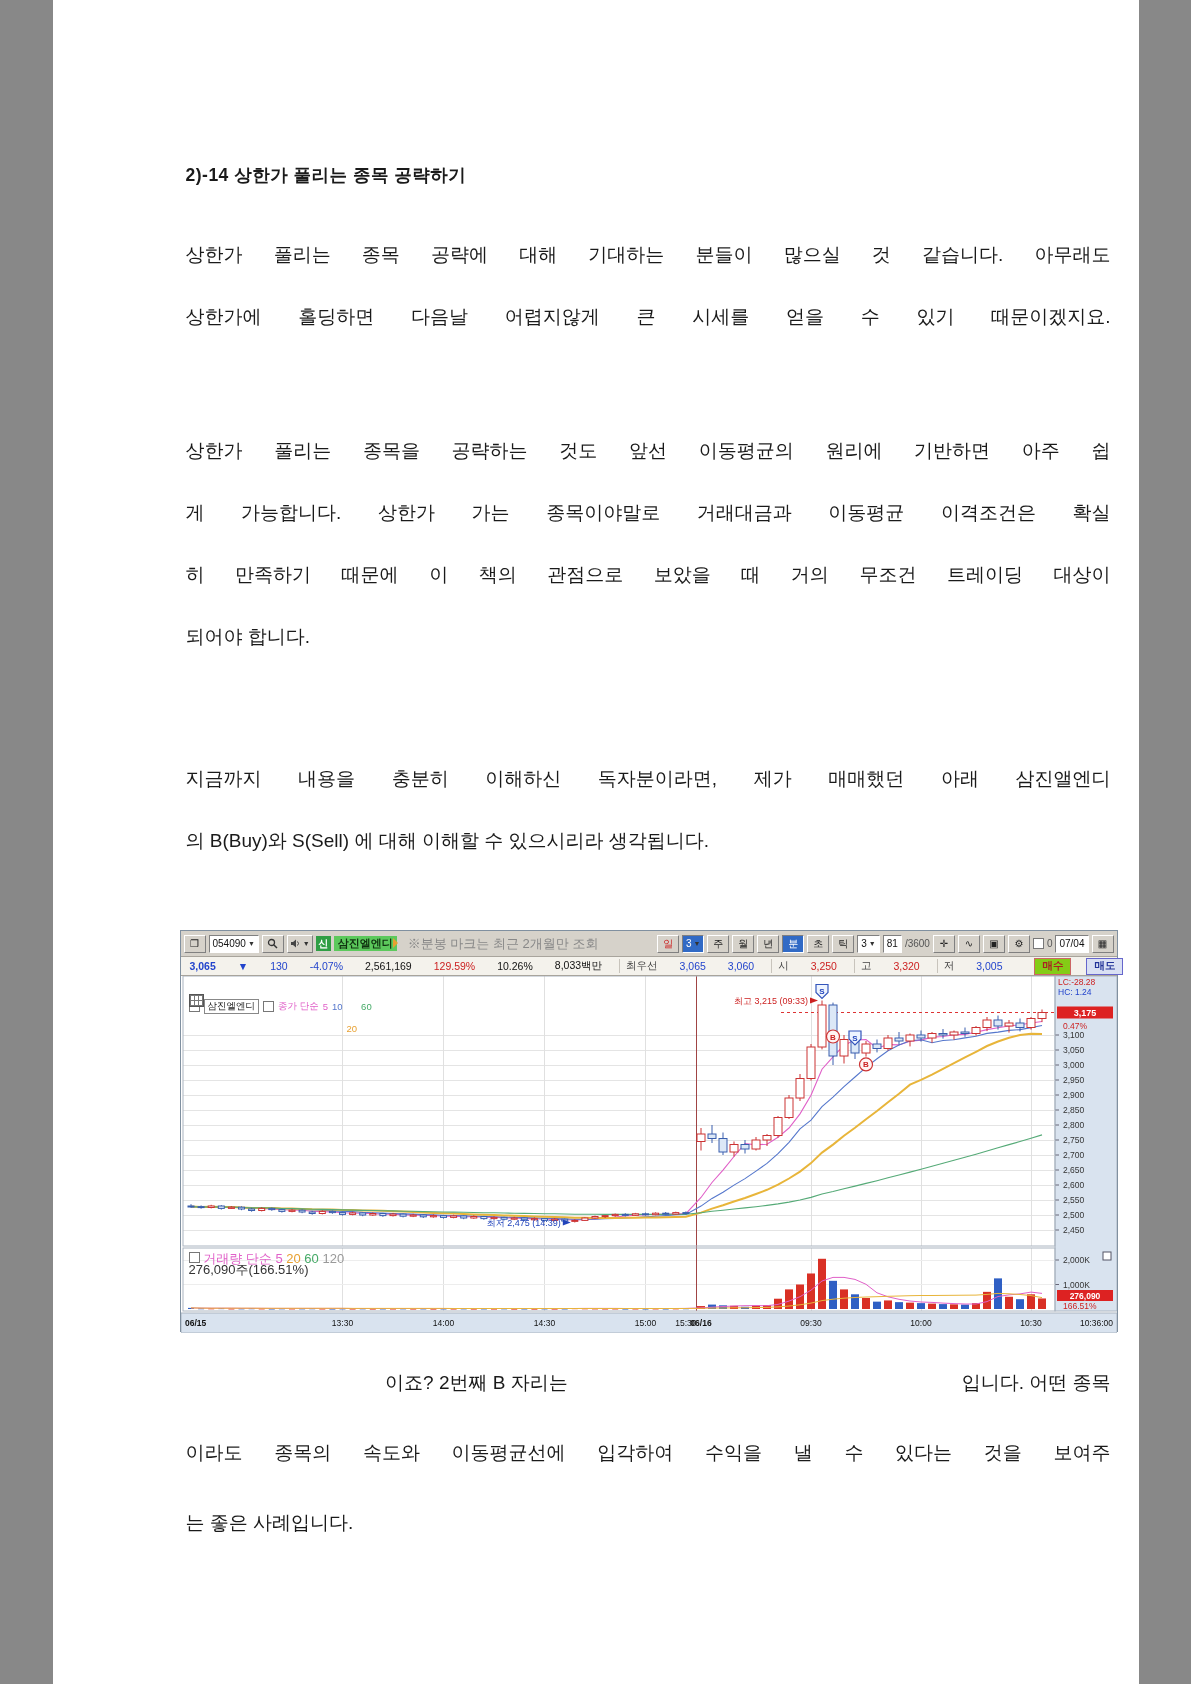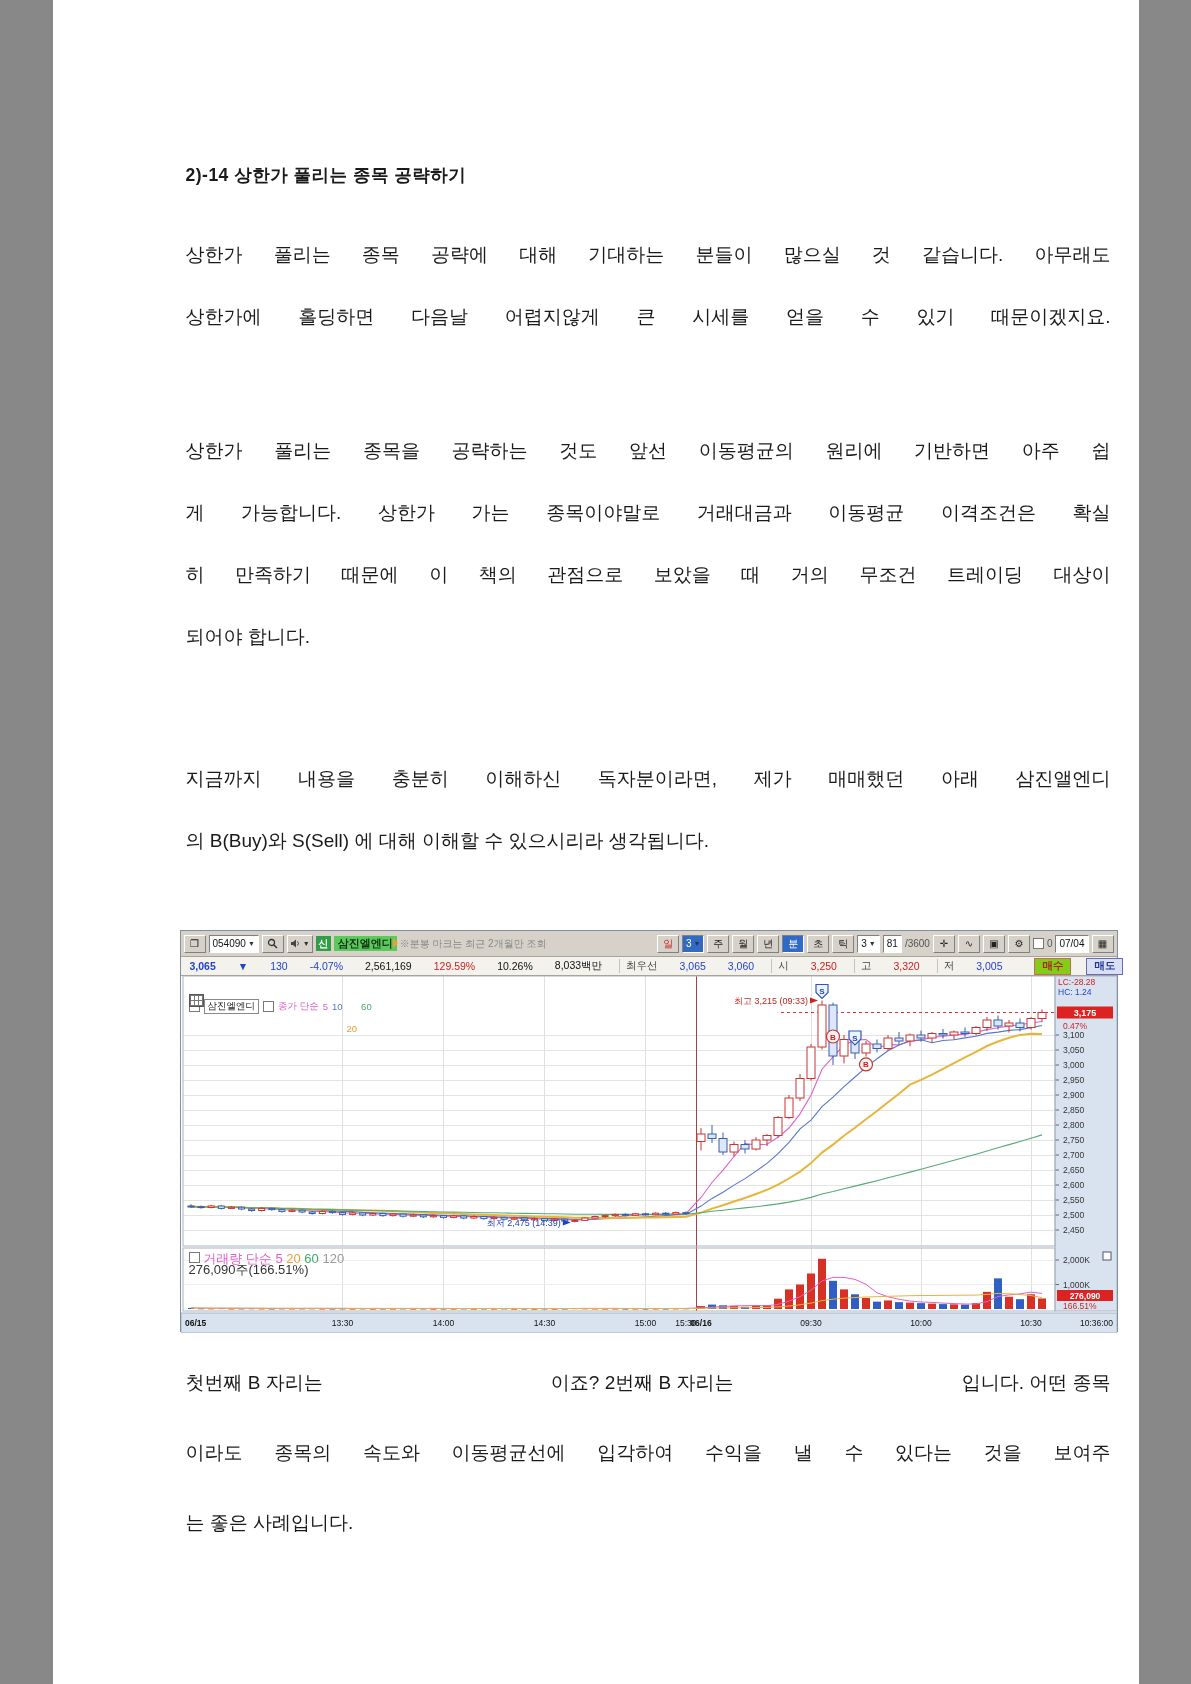--- a/index.html
+++ b/index.html
@@ -24,21 +24,21 @@
   .tbtn.sel{background:#316ac5;color:#fff;border-color:#808080 #fff #fff #808080;}
   .tbtn.red{color:#c22;}
   .tbox{display:inline-flex;align-items:center;height:16px;padding:0 3px;background:#fff;
     border:1px solid;border-color:#808080 #fff #fff #808080;font-size:10px;color:#111;}
   .drop{font-size:7px;color:#333;margin-left:2px;}
   .badge-new{display:inline-flex;align-items:center;justify-content:center;width:15px;height:15px;
     background:#2f9e44;color:#fff;font-size:10px;font-weight:bold;}
   .stock-name{display:inline-flex;align-items:center;height:15px;padding:0 4px;background:#5cc95c;
     color:#103310;font-weight:bold;font-size:11px;position:relative;}
   .stock-name:after{content:"";position:absolute;right:-6px;top:2px;border:5px solid transparent;border-left-color:#e8a030;}
-  .notice{color:#888;font-size:10px;margin:0 0;}
+  .notice{color:#888;font-size:13px;margin:0 8px;}
   .spacer{flex:1;}
   .chk{display:inline-block;width:9px;height:9px;background:#fff;border:1px solid #777;}
   
   .qrow{height:19px;display:flex;align-items:center;gap:12px;background:#f4f2ec;
     border-bottom:1px solid #a8a49c;padding:0 4px;box-sizing:border-box;white-space:nowrap;font-size:10.5px;}
   .qrow .tk{padding:0 5px;}
   .qrow .up{color:#cc2222;}
   .qrow .down{color:#2244cc;}
   .qrow .k{color:#111;}
   .qrow .label{color:#444;border-left:1px solid #c8c4bc;padding-left:6px;}
@@ -76,21 +76,20 @@
     <div class="jline jlast">되어야 합니다.</div>
   </div>
 
   <div class="para" style="top:748px">
     <div class="jline">지금까지 내용을 충분히 이해하신 독자분이라면, 제가 매매했던 아래 삼진앨엔디</div>
     <div class="jline jlast">의 B(Buy)와 S(Sell) 에 대해 이해할 수 있으시리라 생각됩니다.</div>
   </div>
 
   <div class="para" style="top:1348px">
     <div class="blankline p4line">
-      <span>첫번째 B 자리는</span>
       <span>&nbsp;</span>
       <span>이죠? 2번째 B 자리는</span>
       <span>&nbsp;</span>
       <span>입니다. 어떤 종목</span>
     </div>
     <div class="jline p4line">이라도 종목의 속도와 이동평균선에 입각하여 수익을 낼 수 있다는 것을 보여주</div>
     <div class="jline p4line jlast">는 좋은 사례입니다.</div>
   </div>
 
   <div class="chart-widget">

